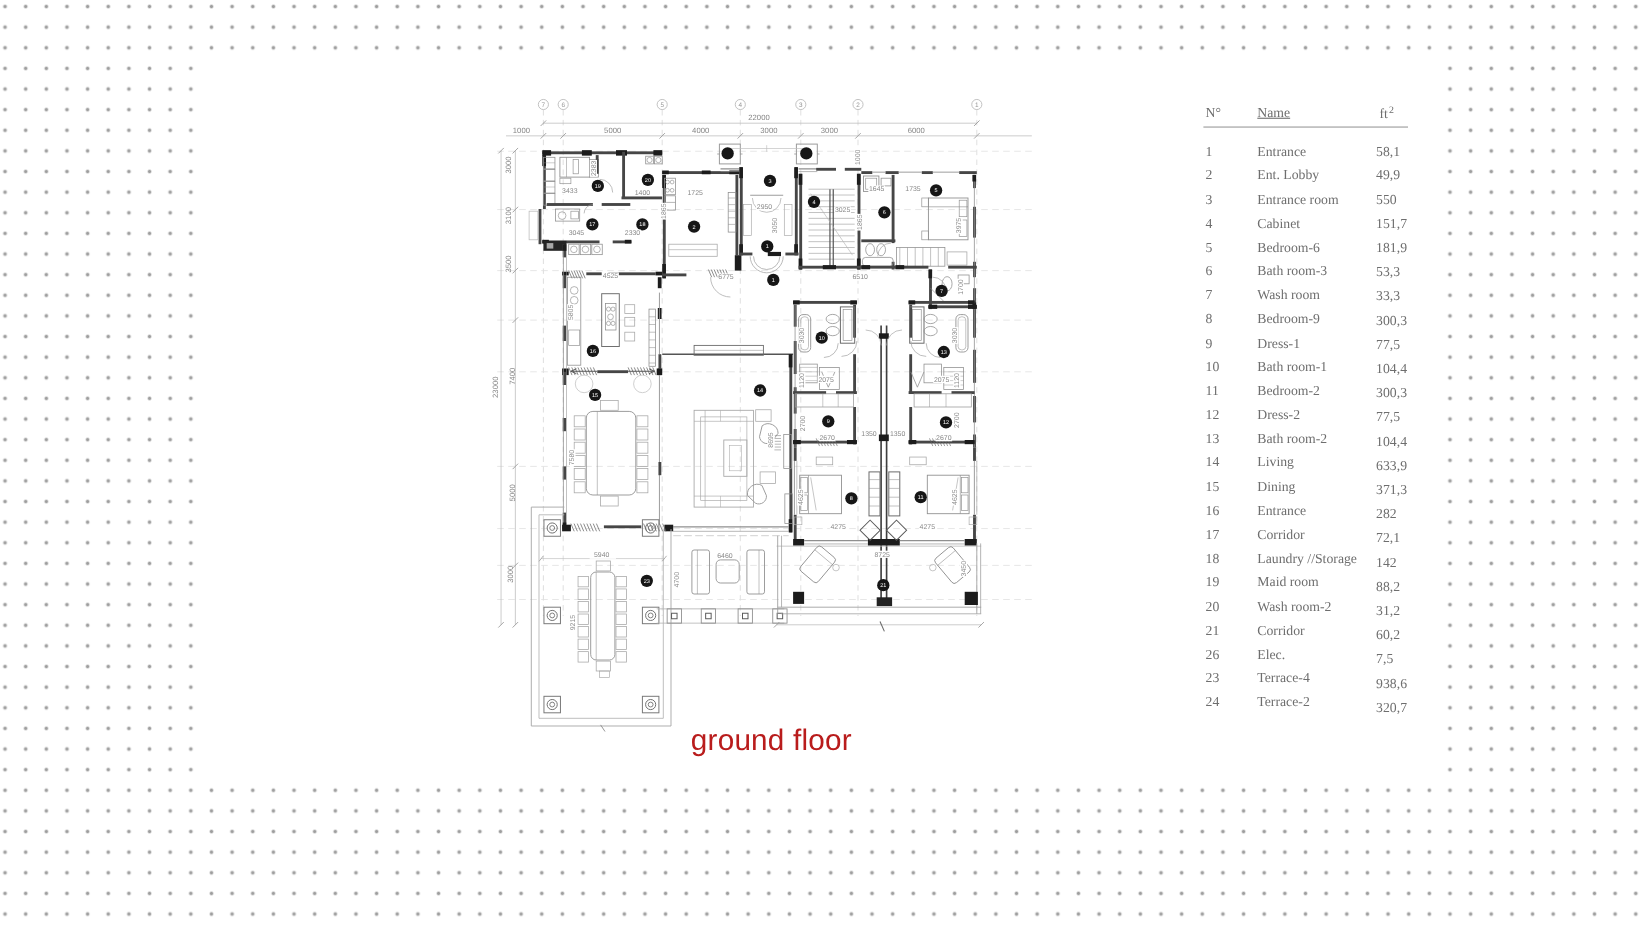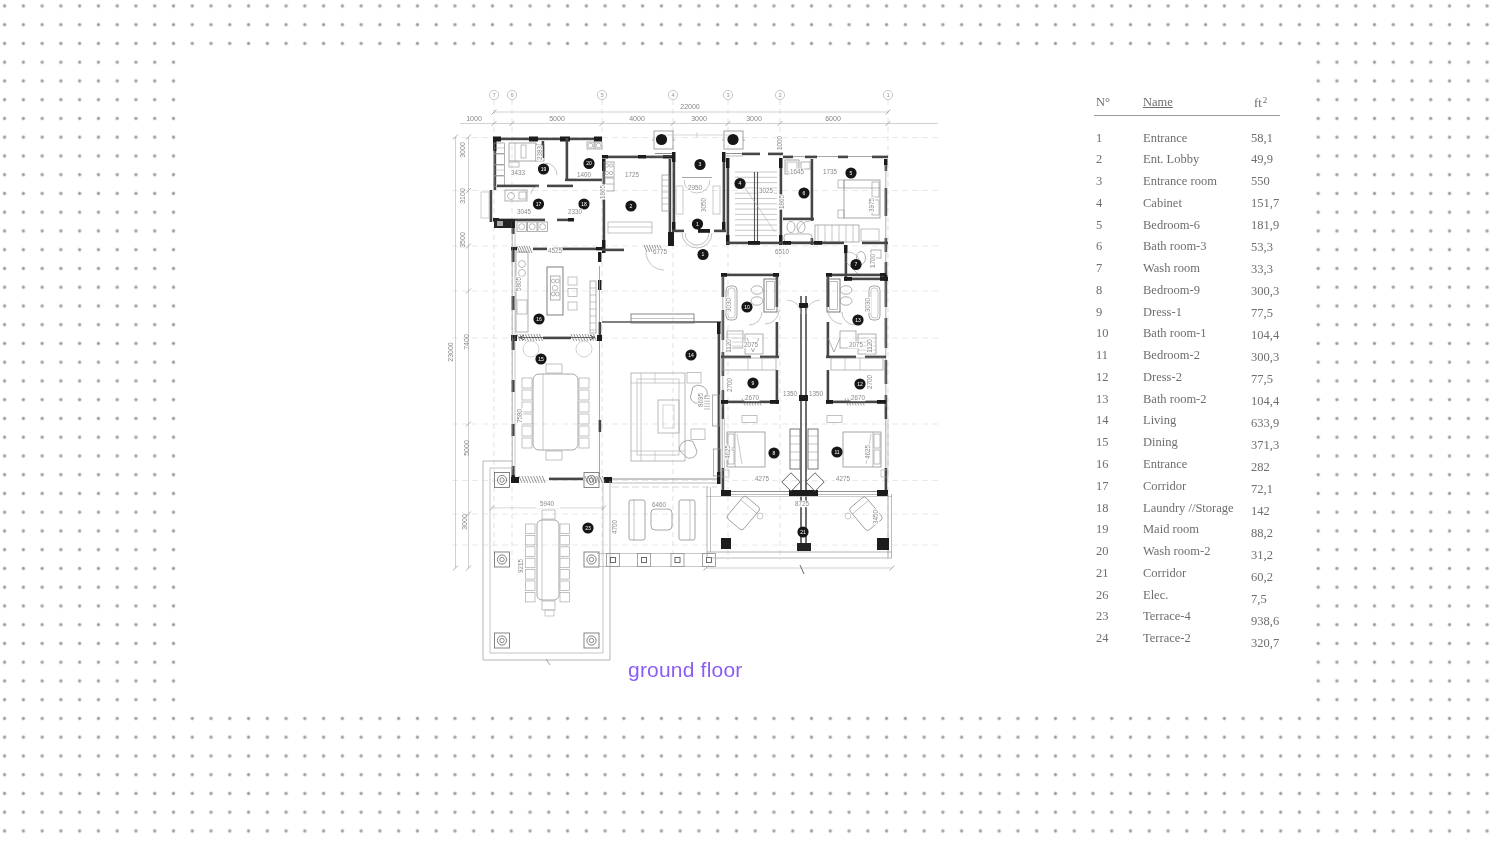--- a/index.html
+++ b/index.html
@@ -8,21 +8,21 @@
 #dots { position:absolute; inset:0;
   background-image: radial-gradient(circle, #9e9e9e 1.05px, rgba(158,158,158,0.45) 1.5px, rgba(158,158,158,0) 2.4px);
   background-size: 18.78px 18.75px;
   background-position: -4.8px -3.45px; }
 #panel { position:absolute; left:181px; top:51px; width:1132px; height:659px; background:#ffffff; }
 #plan { position:absolute; left:440px; top:85px; }
 .tbl { position:absolute; color:#6e6e6e; font-family:"Liberation Serif",serif; font-size:12.5px; }
 .tc { position:absolute; top:0; }
 .tc div { height:21.77px; line-height:21.77px; }
 .tc3 div { height:21.99px; line-height:21.99px; }
-#title { position:absolute; left:628px; top:658px; font-size:21px; color:#8b5cf6;
+#title { position:absolute; left:628px; top:658px; font-size:27px; color:#b91c1c;
   letter-spacing:0.2px; font-family:"Liberation Sans",sans-serif; }
 </style></head>
 <body>
 <div id="stage">
   <div id="dots"></div>
   <div id="panel"></div>
   <svg id="plan" width="510" height="600" viewBox="440 85 510 600" font-family="Liberation Sans,sans-serif">
 <line x1="494" y1="100" x2="494" y2="560" stroke="#d6d6d6" stroke-width="0.7" stroke-dasharray="5,4"></line>
 <line x1="512" y1="100" x2="512" y2="560" stroke="#d6d6d6" stroke-width="0.7" stroke-dasharray="5,4"></line>
 <line x1="602" y1="100" x2="602" y2="560" stroke="#d6d6d6" stroke-width="0.7" stroke-dasharray="5,4"></line>

